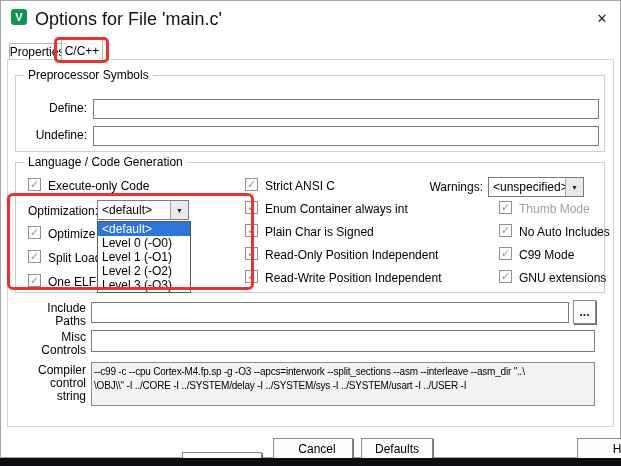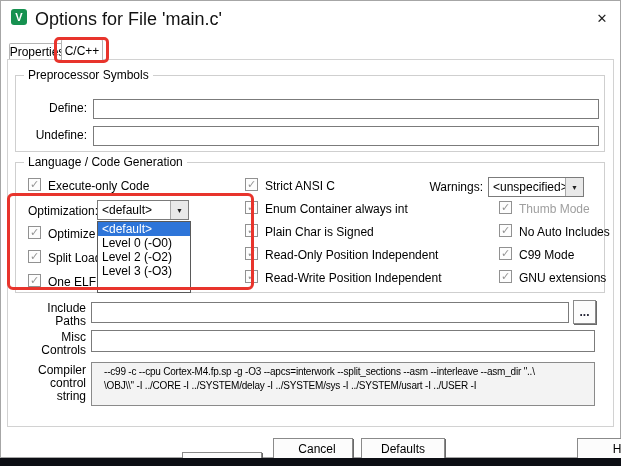--- a/index.html
+++ b/index.html
@@ -27,21 +27,21 @@
   .combo{border:1px solid #7b7b7b;background:#fff;display:flex;align-items:stretch;}
   .combo .val{flex:1;font-size:12px;padding-left:4px;display:flex;align-items:center;overflow:hidden;}
   .combo .arr{width:17px;background:#e9e9e9;border-left:1px solid #a8a8a8;
               display:flex;align-items:center;justify-content:center;font-size:7px;color:#222;}
   .list{border:1px solid #5a5a5a;background:#fff;z-index:40;}
   .item{height:14px;line-height:14px;font-size:12px;padding-left:4px;white-space:nowrap;overflow:hidden;}
   .sel{background:#2e75d9;color:#fff;}
   .redbox{border:3px solid #e8342c;border-radius:6px;z-index:100;}
   .btn{background:#fcfcfc;border:1px solid #8a8a8a;box-shadow:1px 1px 0 #6a6a6a;
        font-size:12px;display:flex;align-items:center;justify-content:center;}
-  .robox{border:1px solid #8a8a8a;background:#f3f3f3;overflow:hidden;padding:2px 12px;}
+  .robox{border:1px solid #8a8a8a;background:#f3f3f3;overflow:hidden;padding:2px 2px;}
   .roline{font-size:10px;letter-spacing:-0.2px;white-space:pre;color:#000;line-height:14px;}
   .dis{color:#9f9f9f;}
 </style>
 </head>
 <body>
 
 <div class="abs window">
 
   <div class="abs appicon" style="left:10px;top:8px;">V</div>
   <div class="abs titlebar-title" style="left:34px;top:8px;">Options for File 'main.c'</div>
@@ -86,20 +86,21 @@
     </span>
   <div class="abs lbl" style="left:47px;top:250px;">Split Load</div>
   <span class="abs cb" style="left:27px;top:273px;">
       <span class="ck">✓</span>
     </span>
   <div class="abs lbl" style="left:47px;top:274px;">One ELF</div>
 
   <div class="abs list" style="left:96px;top:220px;width:94px;height:72px;">
     <div class="item sel">&lt;default&gt;</div>
     <div class="item">Level 0 (-O0)</div>
+    <div class="item">Level 1 (-O1)</div>
     <div class="item">Level 2 (-O2)</div>
     <div class="item">Level 3 (-O3)</div>
   </div>
 
   <span class="abs cb" style="left:244px;top:177px;">
       <span class="ck">✓</span>
     </span>
   <div class="abs lbl" style="left:264px;top:178px;">Strict ANSI C</div>
   <span class="abs cb" style="left:244px;top:200px;">
       <span class="ck">✓</span>
@@ -161,21 +162,21 @@
     <div>control</div>
     <div>string</div>
   </div>
   <div class="abs robox" style="left:90px;top:361px;width:504px;height:44px;">
     <div class="roline">--c99 -c --cpu Cortex-M4.fp.sp -g -O3 --apcs=interwork --split_sections --asm --interleave --asm_dir "..\</div>
     <div class="roline">\OBJ\\" -I ../CORE -I ../SYSTEM/delay -I ../SYSTEM/sys -I ../SYSTEM/usart -I ../USER -I</div>
   </div>
 
   <div class="abs btn" style="left:181px;top:451px;width:80px;height:22px;padding-left:12px;">OK</div>
   <div class="abs btn" style="left:272px;top:437px;width:80px;height:22px;padding-left:8px;">Cancel</div>
-  <div class="abs btn" style="left:360px;top:437px;width:84px;height:22px;">Defaults</div>
+  <div class="abs btn" style="left:360px;top:437px;width:72px;height:22px;">Defaults</div>
   <div class="abs btn" style="left:556px;top:437px;width:96px;height:22px;margin-left:20px;">Help</div>
 
   <div class="abs redbox" style="left:53px;top:36px;width:55px;height:26px;border-radius:5px;"></div>
   <div class="abs redbox" style="left:6px;top:192px;width:247px;height:97px;"></div>
 
 </div>
 
 <div class="abs" style="left:0;top:458px;width:621px;height:8px;background:#0c0e14;"></div>
 
 </body></html>

